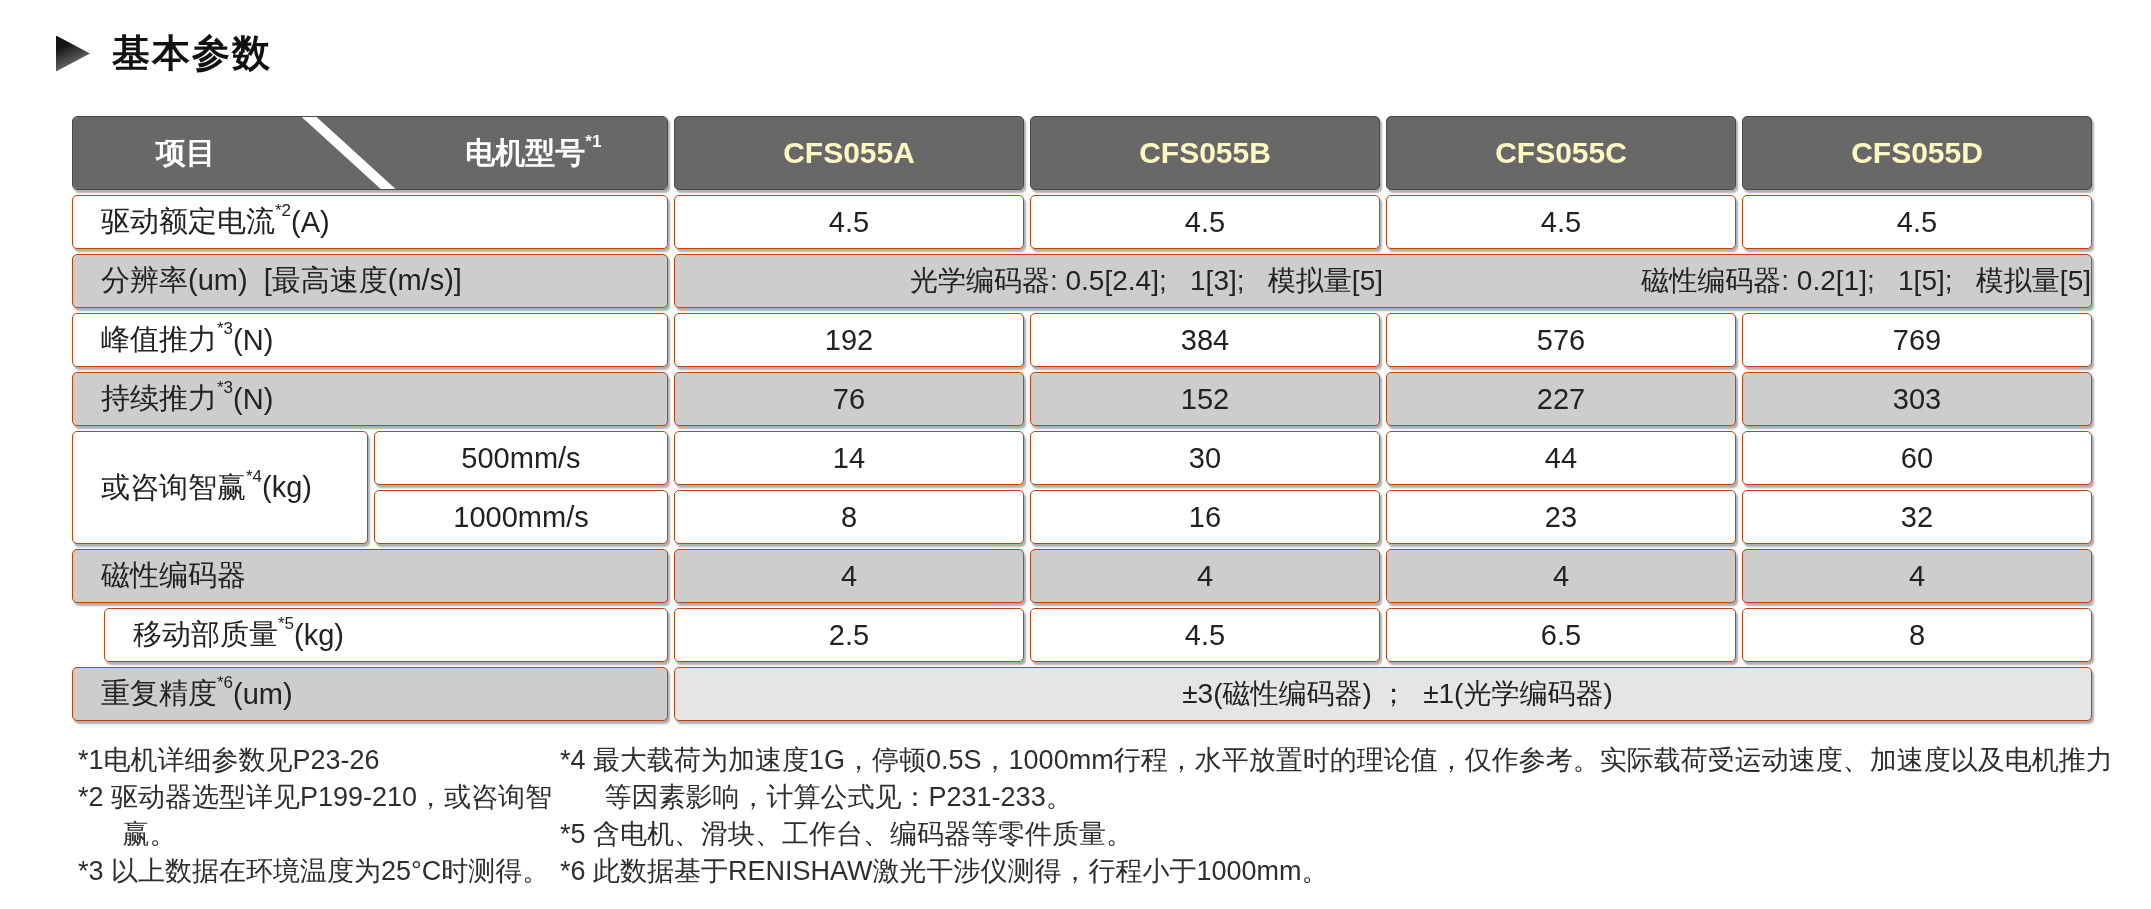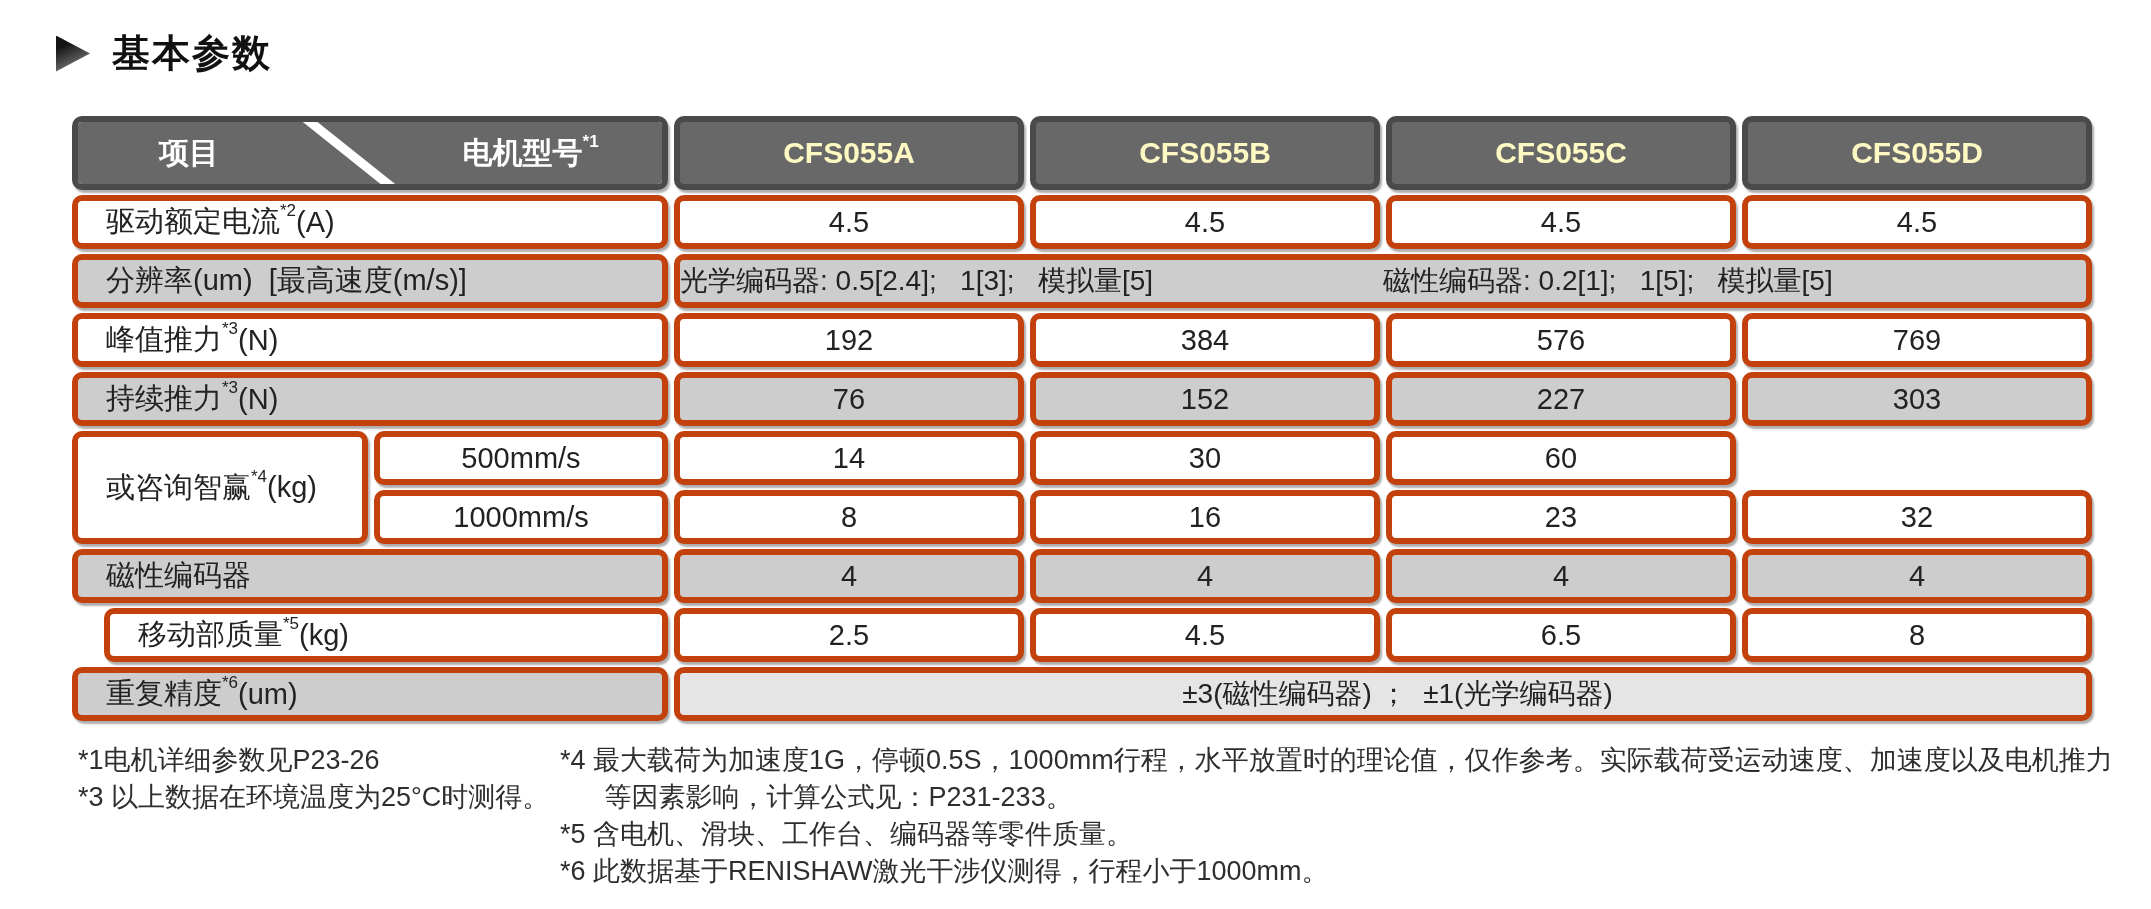--- a/index.html
+++ b/index.html
@@ -25,22 +25,22 @@
   
   .spec-table {
     position: absolute; left: 72px; top: 116px;
     display: grid;
     grid-template-columns: 296px 294px 350px 350px 350px 350px;
     grid-template-rows: 74px repeat(9, 54px);
     column-gap: 6px; row-gap: 5px;
     width: 2020px;
   }
   .cell {
-    border-radius: 10px;
-    border: 6px solid #c2410c;
+    border-radius: 5px;
+    border: 1px solid #c2410c;
     box-shadow: 2px 3px 2px rgba(0,0,0,0.32);
     display: flex; align-items: center; justify-content: center;
     font-size: 29px;
     background: #ffffff;
     white-space: pre;
     overflow: hidden;
   }
   .dark  { background: #686868; border-color: #4a4a4a; color: #fef9c3; font-weight: bold; font-size: 30px; }
   .gray  { background: #cdcdcd; }
   .lightgray { background: #e5e5e5; }
@@ -63,21 +63,21 @@
   .corner .part-left  { clip-path: polygon(0 0, 38.5% 0, 51.8% 100%, 0 100%); }
   .corner .part-right { clip-path: polygon(41.0% 0, 100% 0, 100% 100%, 54.3% 100%); }
   .corner .txt {
     position: absolute; top: 0; height: 100%;
     display: flex; align-items: center; justify-content: center;
     color: #fff; font-weight: bold; font-size: 30px;
   }
   .corner .txt-left  { left: 0; width: 38%; }
   .corner .txt-right { left: 55%; width: 45%; }
 
-  .merged .half { flex: 1 1 50%; text-align: left; }
+  .merged .half { flex: 1 1 50%; text-align: right; }
 
   .maxload-label { grid-row: 6 / 8; grid-column: 1 / 2; }
 
   
   .footnotes {
     position: absolute; left: 78px; top: 742px;
     display: flex; width: 2045px;
     font-size: 27px; color: #2e2e2e;
     line-height: 37px;
   }
@@ -137,20 +137,21 @@
   <div class="cell gray" style="grid-row:5;">152</div>
   <div class="cell gray" style="grid-row:5;">227</div>
   <div class="cell gray" style="grid-row:5;">303</div>
 
   <div class="cell label maxload-label">
     <span>或咨询智赢</span><sup>*4</sup><span>(kg)</span>
   </div>
   <div class="cell" style="grid-row:6; grid-column:2;">500mm/s</div>
   <div class="cell" style="grid-row:6;">14</div>
   <div class="cell" style="grid-row:6;">30</div>
+  <div class="cell" style="grid-row:6;">44</div>
   <div class="cell" style="grid-row:6;">60</div>
 
   <div class="cell" style="grid-row:7; grid-column:2;">1000mm/s</div>
   <div class="cell" style="grid-row:7;">8</div>
   <div class="cell" style="grid-row:7;">16</div>
   <div class="cell" style="grid-row:7;">23</div>
   <div class="cell" style="grid-row:7;">32</div>
 
   <div class="cell label span2 gray" style="grid-row:8;">
     <span>磁性编码器</span>
@@ -171,20 +172,21 @@
   <div class="cell label span2 gray" style="grid-row:10;">
     <span>重复精度</span><sup>*6</sup><span>(um)</span>
   </div>
   <div class="cell merged lightgray" style="grid-row:10;padding-left:29px;">±3(磁性编码器) ；  ±1(光学编码器)</div>
 
 </div>
 
 <div class="footnotes">
   <div class="fn-col-left">
     <div class="fn">*1电机详细参数见P23-26</div>
+    <div class="fn">*2 驱动器选型详见P199-210，或咨询智赢。</div>
     <div class="fn">*3 以上数据在环境温度为25°C时测得。</div>
   </div>
   <div class="fn-col-right">
     <div class="fn">*4 最大载荷为加速度1G，停顿0.5S，1000mm行程，水平放置时的理论值，仅作参考。实际载荷受运动速度、加速度以及电机推力等因素影响，计算公式见：P231-233。</div>
     <div class="fn">*5 含电机、滑块、工作台、编码器等零件质量。</div>
     <div class="fn">*6 此数据基于RENISHAW激光干涉仪测得，行程小于1000mm。</div>
   </div>
 </div>
 
 </body></html>

